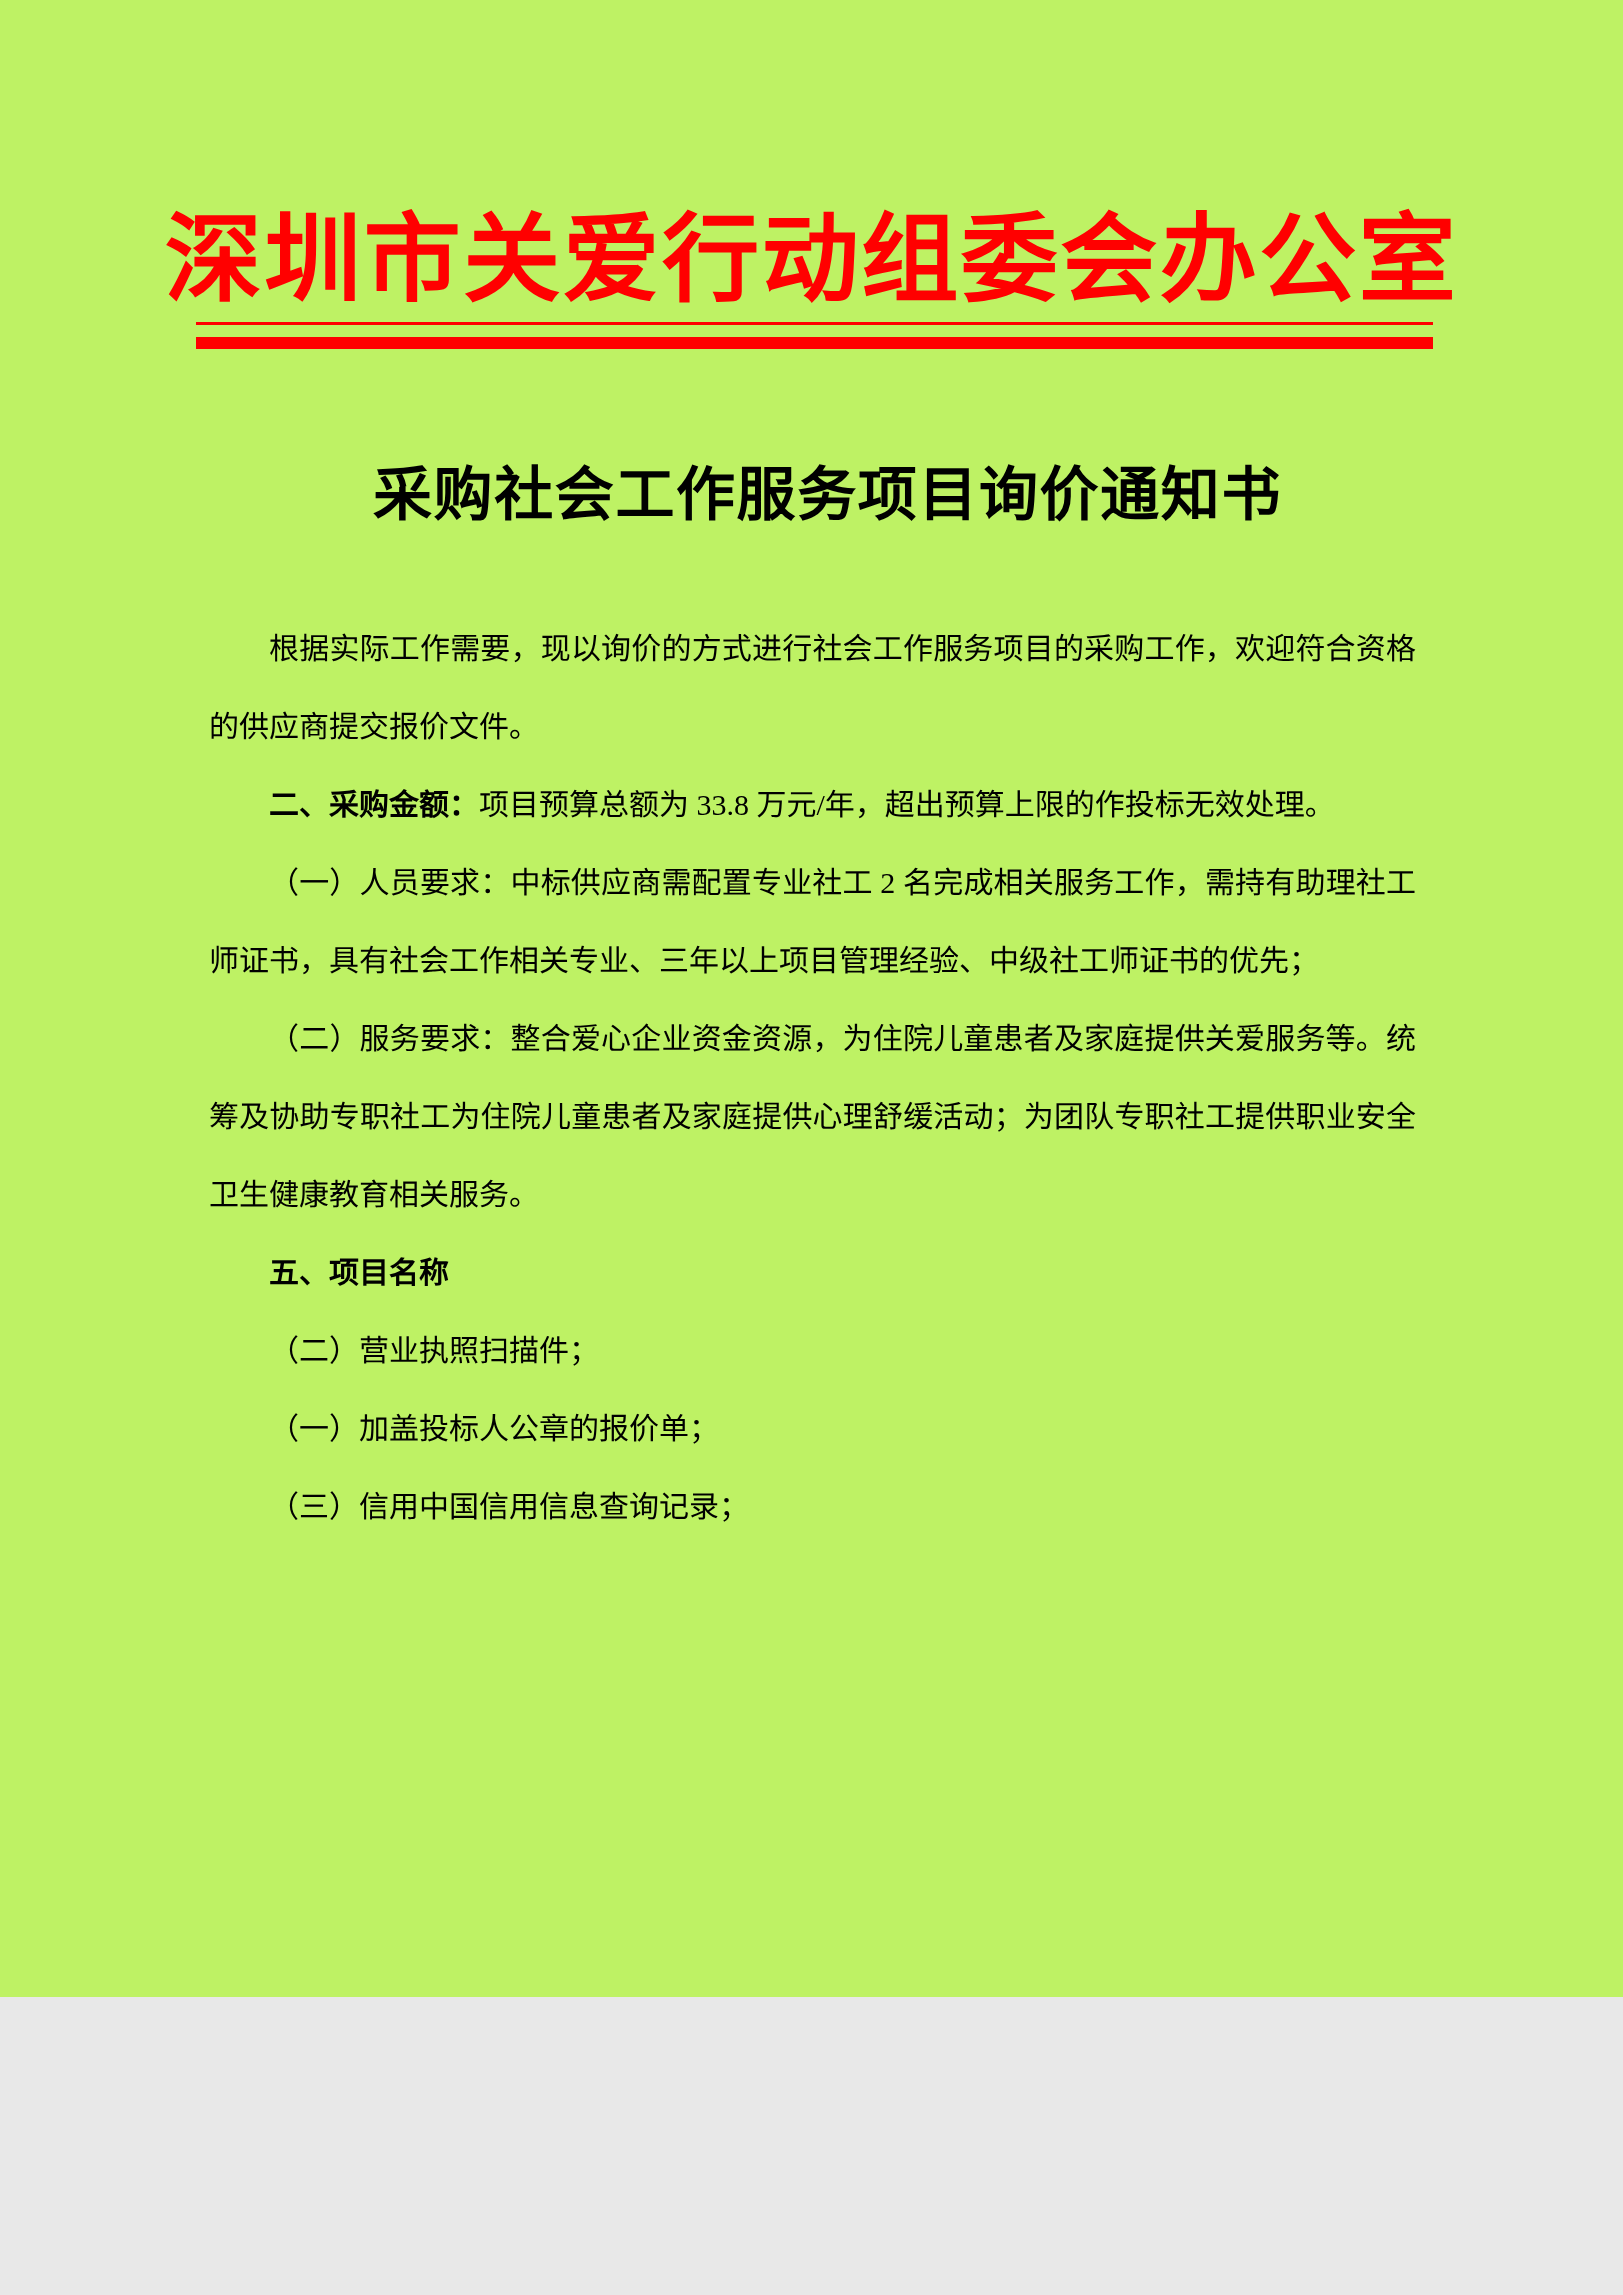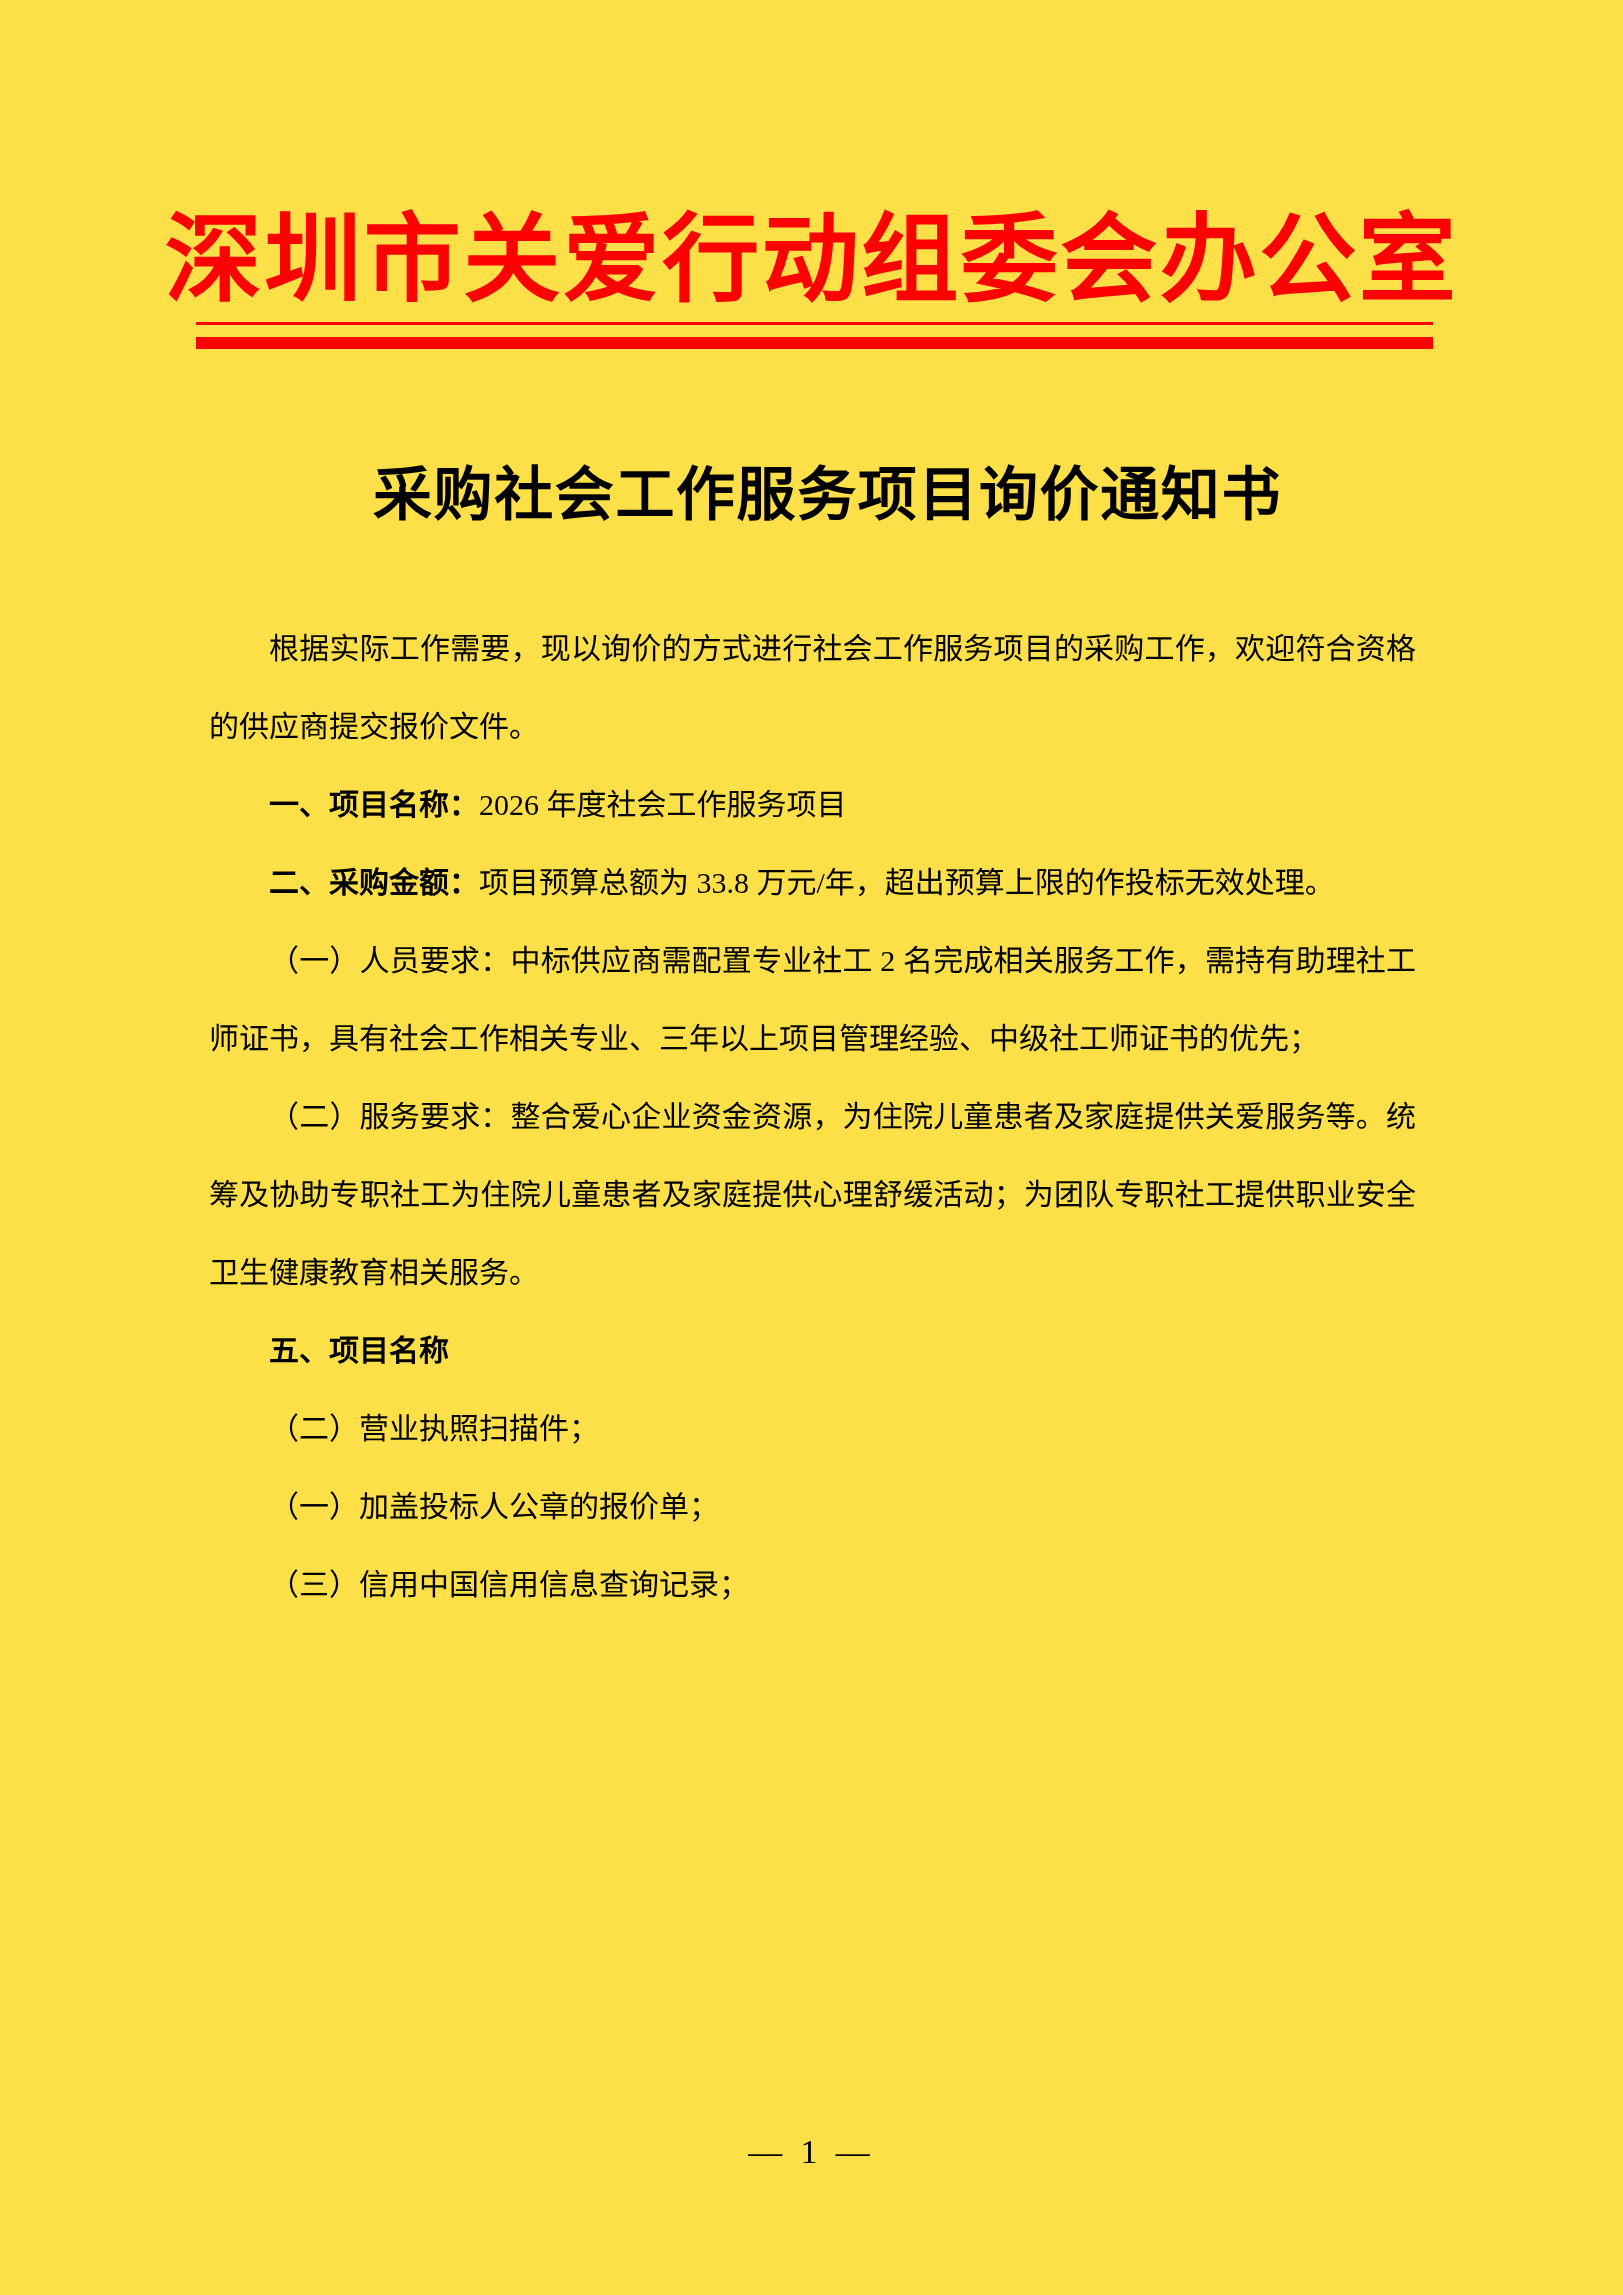--- a/index.html
+++ b/index.html
@@ -4,23 +4,23 @@
 <title>采购社会工作服务项目询价通知书</title>
 <style>
   html, body {
     margin: 0;
     padding: 0;
     background: #e8e8e8;
   }
   .page {
     position: relative;
     width: 1623px;
-    height: 2295px;
+    height: 1997px;
     margin: 0 auto;
-    background: #fde047;
+    background: #bef264;
     overflow: hidden;
     color: #000000;
     font-family: "Liberation Serif", "DejaVu Serif", serif;
   }
   
   .letterhead-title {
     position: absolute;
     top: 199px;
     left: 0;
     width: 100%;
@@ -103,21 +103,20 @@
   <div class="rule-thin"></div>
 
   <div class="rule-thick"></div>
 
   <h1 class="doc-title">采购社会工作服务项目询价通知书</h1>
 
   <div class="doc-body">
 
     <p><span>根据实际工作需要，现以询价的方式进行社会工作服务项目的采购工作，欢迎符合资格的供应商提交报价文件。</span></p>
 
-    <p><span class="sec-label">一、项目名称：</span><span>2026 年度社会工作服务项目</span></p>
 
     <p><span class="sec-label">二、采购金额：</span><span>项目预算总额为 33.8 万元/年，超出预算上限的作投标无效处理。</span></p>
 
 
     <p><span>（一）人员要求：中标供应商需配置专业社工 2 名完成相关服务工作，需持有助理社工师证书，具有社会工作相关专业、三年以上项目管理经验、中级社工师证书的优先；</span></p>
 
     <p><span>（二）服务要求：整合爱心企业资金资源，为住院儿童患者及家庭提供关爱服务等。统筹及协助专职社工为住院儿童患者及家庭提供心理舒缓活动；为团队专职社工提供职业安全卫生健康教育相关服务。</span></p>
 
 
     <p><span class="sec-label">五、项目名称</span><span></span></p>

